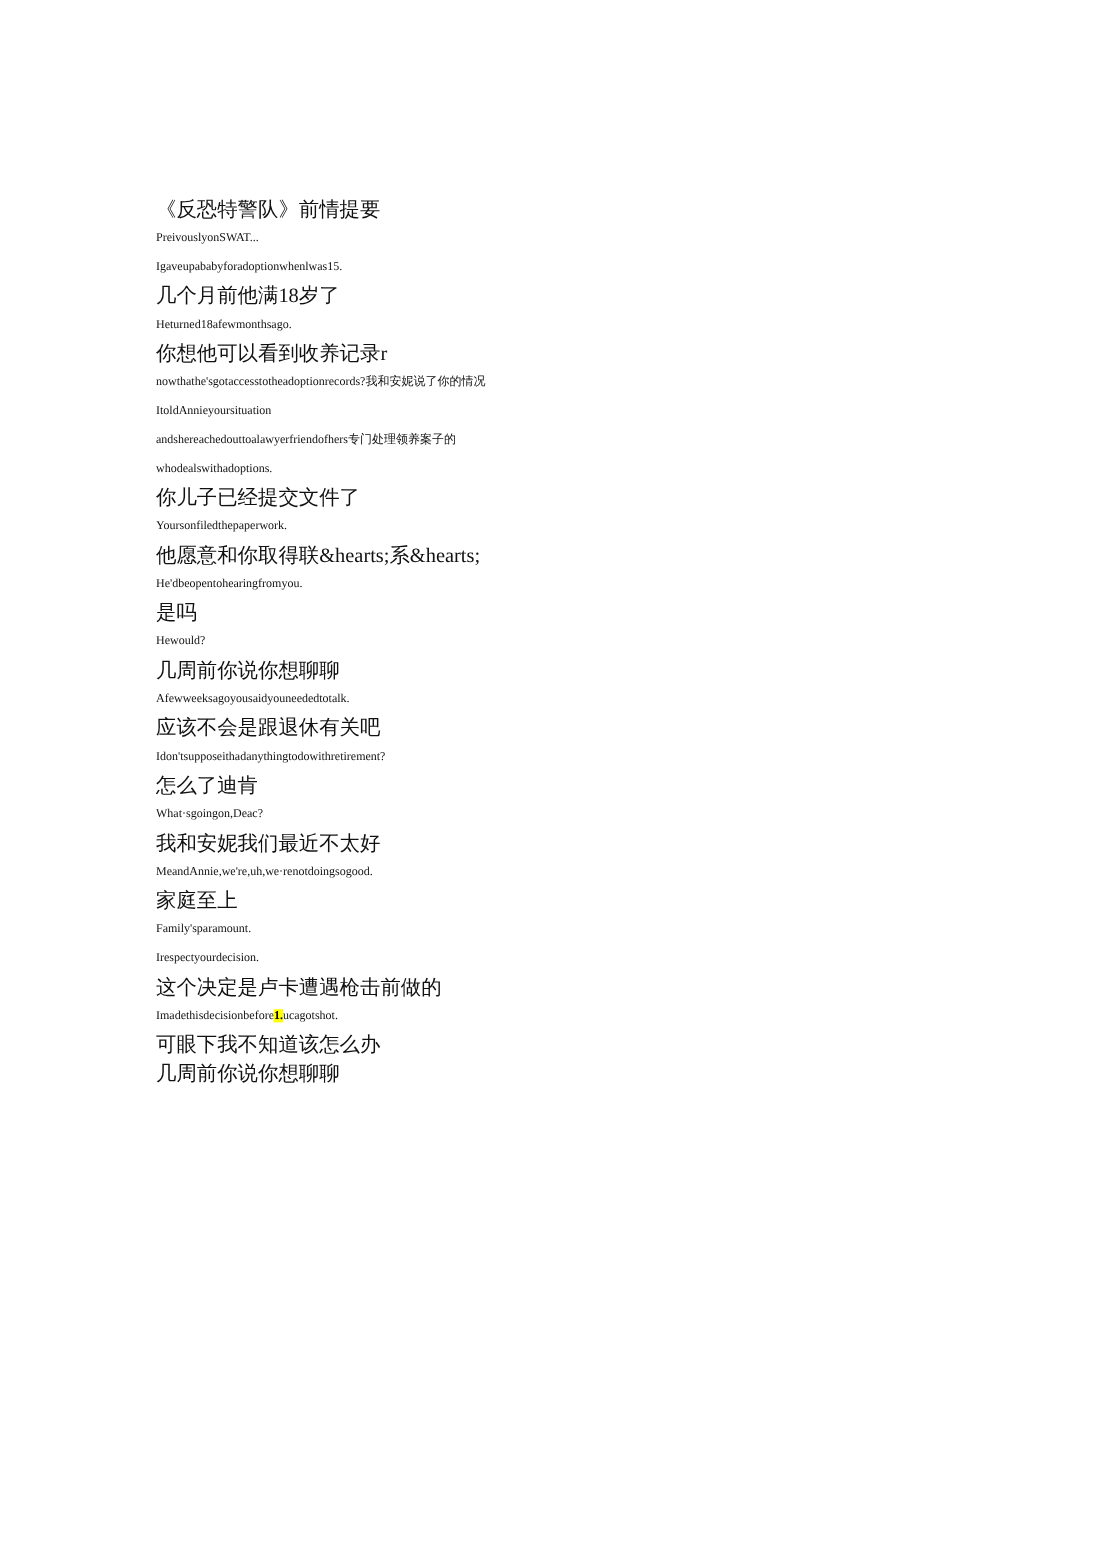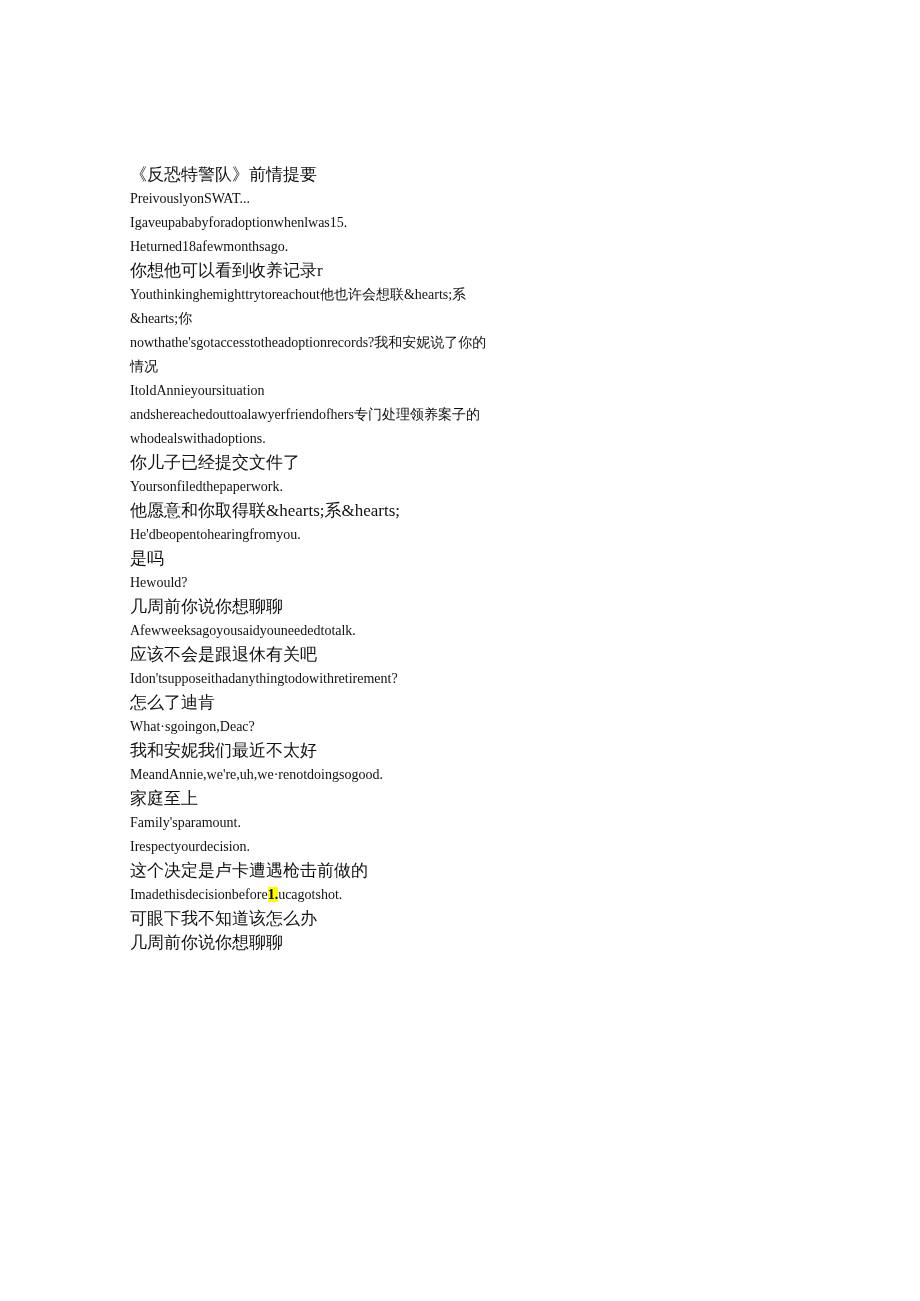--- a/index.html
+++ b/index.html
@@ -36,41 +36,41 @@
     overflow-wrap: break-word;
     white-space: normal;
   }
 
   .line.zh {
     font-size: 17px;
     letter-spacing: 0;
   }
 
   .line.en {
-    font-size: 14px;
+    font-size: 10px;
     letter-spacing: 0;
   }
 
   
   .hl {
     background: #ffff00;
     color: #000000;
     font-weight: 700;
   }
 </style>
 </head>
 <body>
 
 <main id="transcript">
     <p class="line zh">《反恐特警队》前情提要</p>
     <p class="line en">PreivouslyonSWAT...</p>
     <p class="line en">Igaveupababyforadoptionwhenlwas15.</p>
+    <p class="line zh">几个月前他满18岁了</p>
     <p class="line en">Heturned18afewmonthsago.</p>
     <p class="line zh">你想他可以看到收养记录r</p>
-    <p class="line en">Youthinkinghemighttrytoreachout他也许会想联&amp;hearts;系&amp;hearts;你</p>
     <p class="line en">nowthathe'sgotaccesstotheadoptionrecords?我和安妮说了你的情况</p>
     <p class="line en">ItoldAnnieyoursituation</p>
     <p class="line en">andshereachedouttoalawyerfriendofhers专门处理领养案子的</p>
     <p class="line en">whodealswithadoptions.</p>
     <p class="line zh">你儿子已经提交文件了</p>
     <p class="line en">Yoursonfiledthepaperwork.</p>
     <p class="line zh">他愿意和你取得联&amp;hearts;系&amp;hearts;</p>
     <p class="line en">He'dbeopentohearingfromyou.</p>
     <p class="line zh">是吗</p>
     <p class="line en">Hewould?</p>

